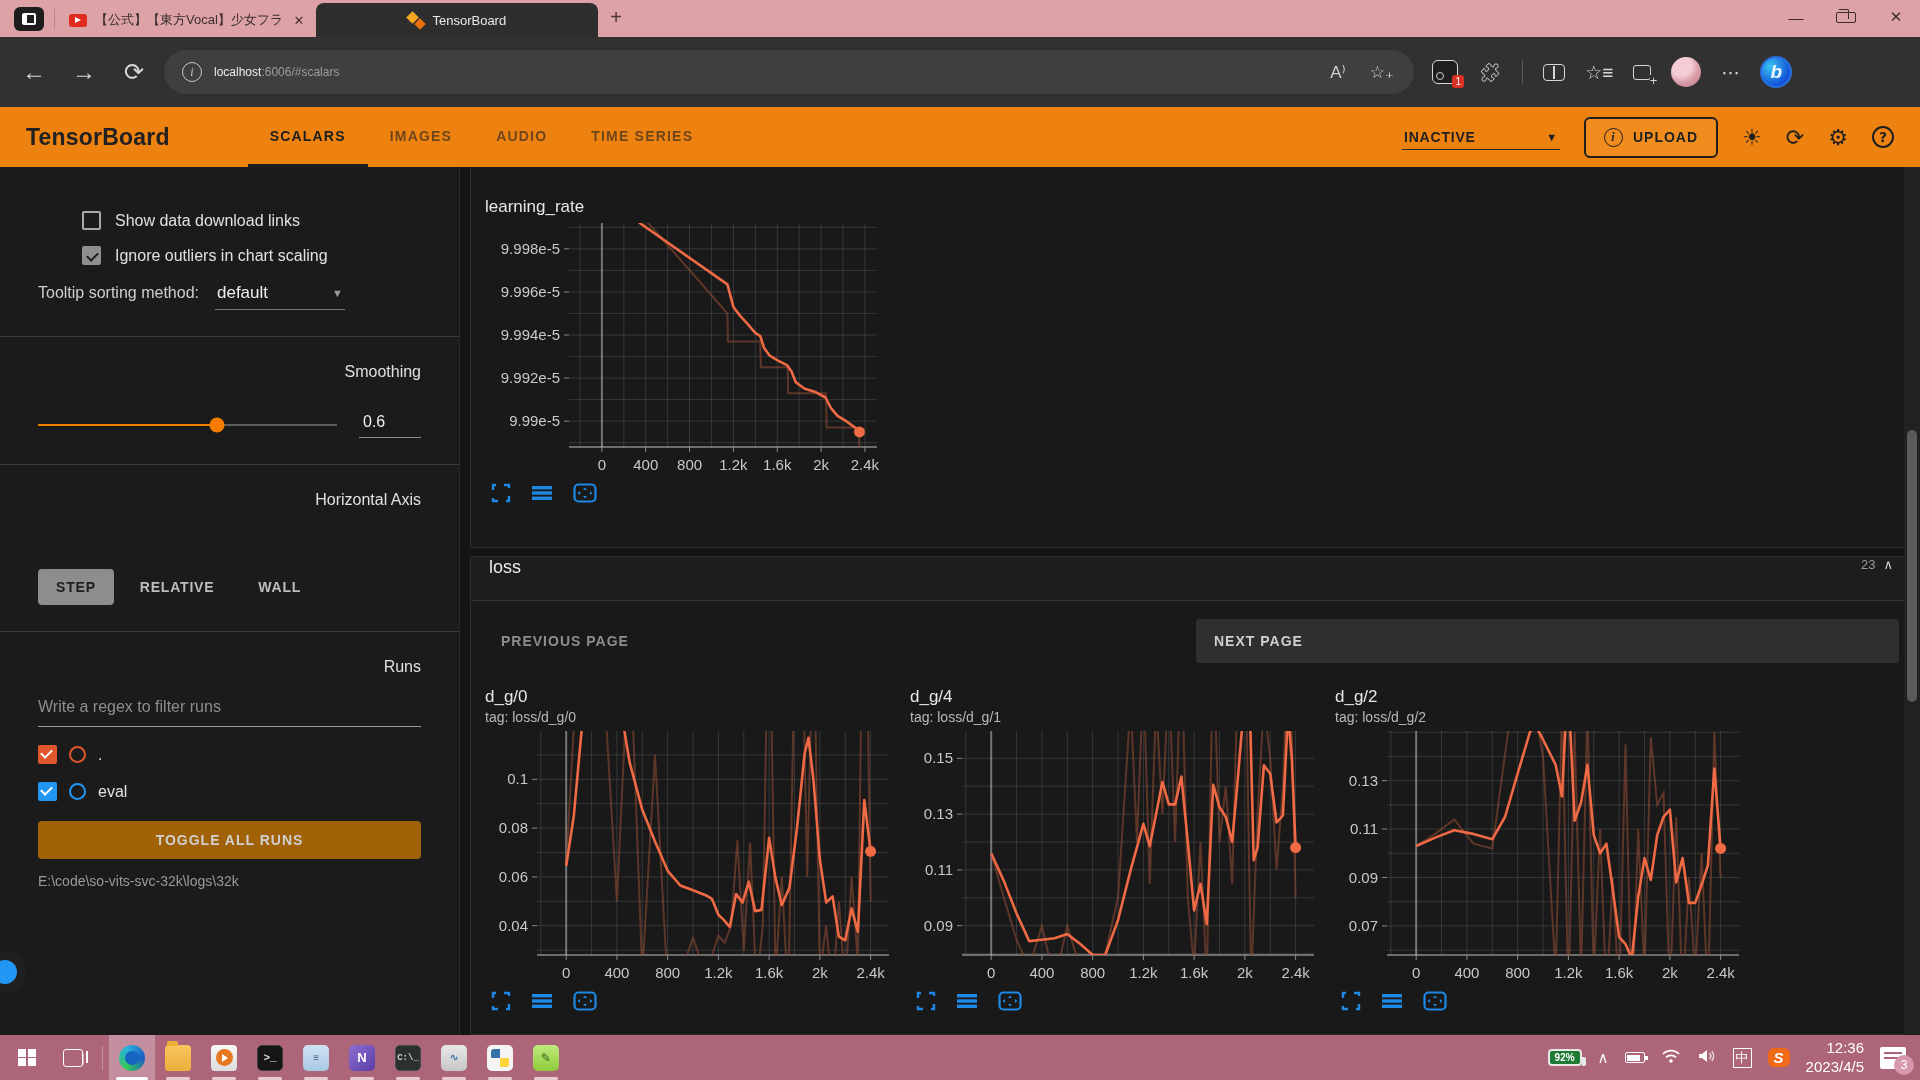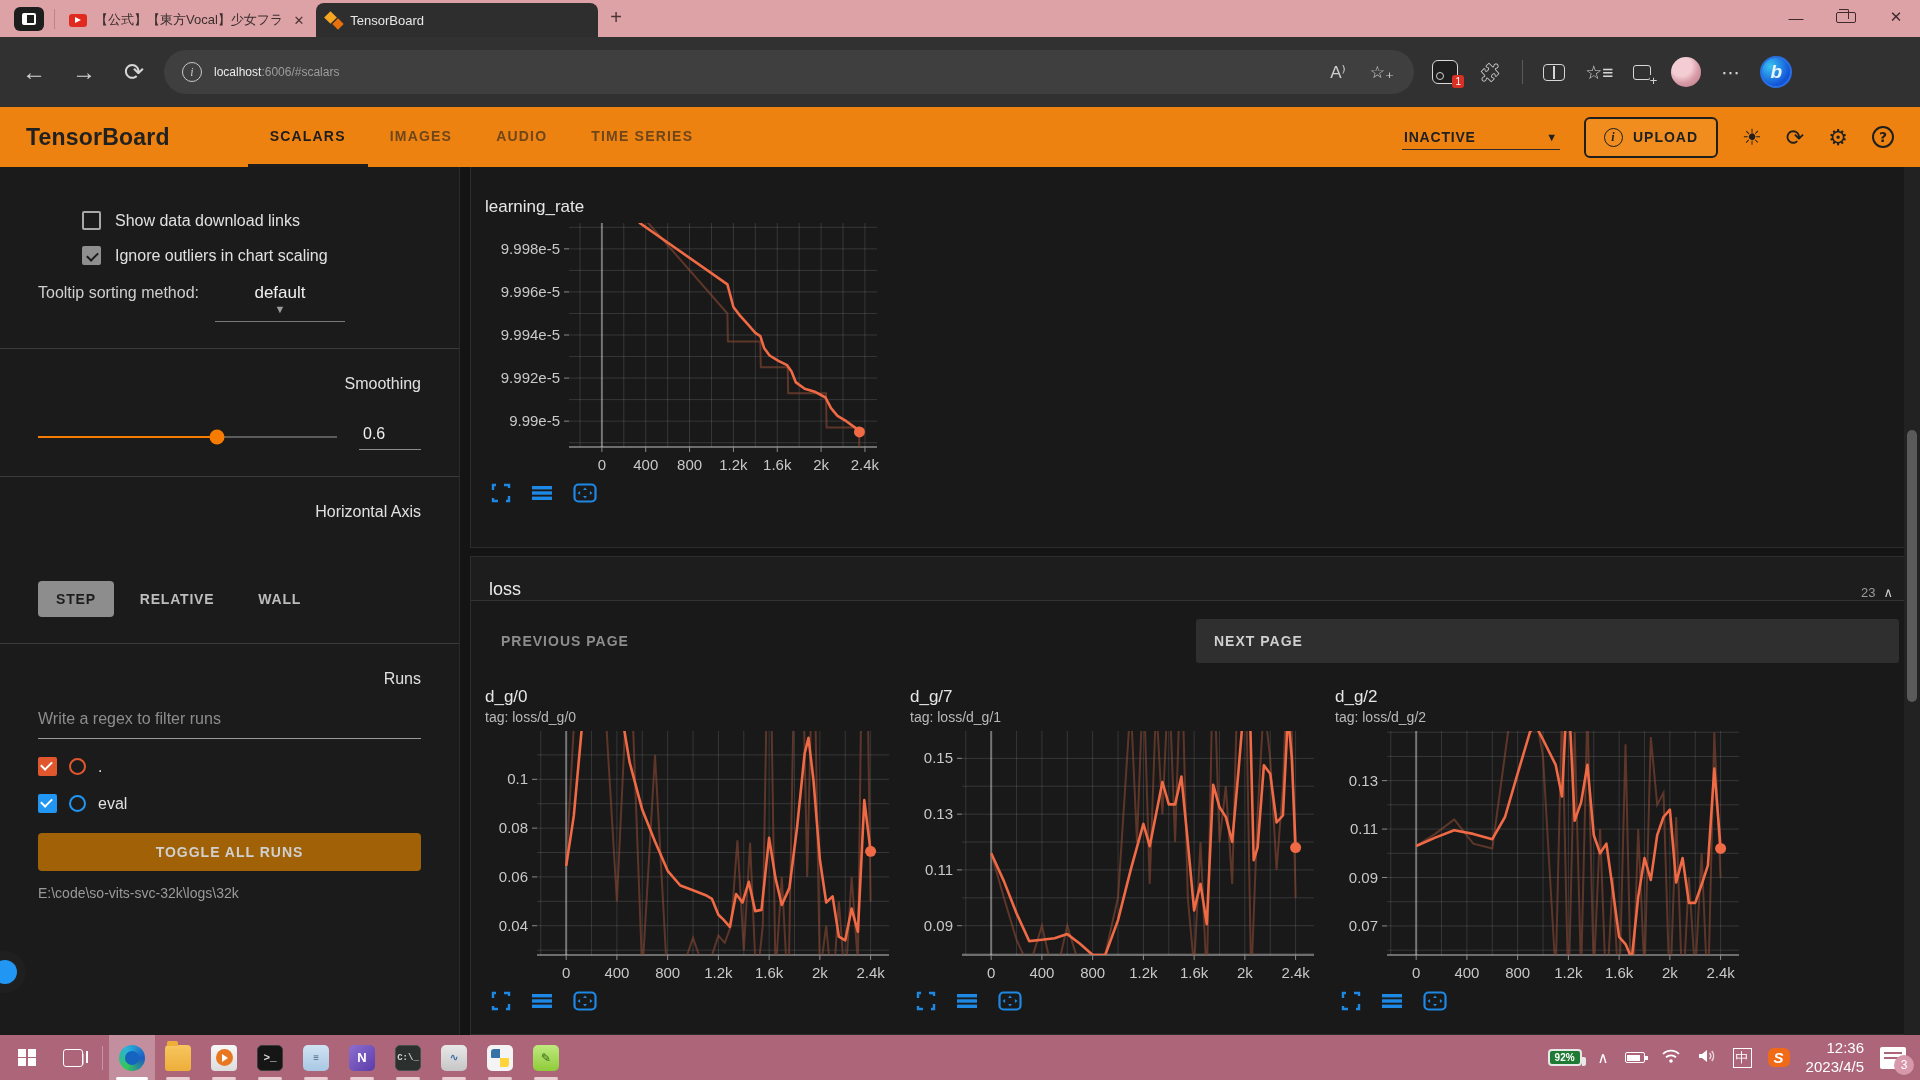--- a/index.html
+++ b/index.html
@@ -6,21 +6,21 @@
   html,body { width:1920px; height:1080px; overflow:hidden; background:#141414;
     font-family:"Liberation Sans","DejaVu Sans",sans-serif; }
   .screen { position:relative; width:1920px; height:1080px; display:flex; flex-direction:column; }
 
   
   .tabstrip { height:37px; background:#dda2a6; display:flex; align-items:flex-end; position:relative; flex:0 0 37px; }
   .ws-btn { width:30px; height:24px; margin:0 10px 6px 14px; background:#1d1d1d; border-radius:6px;
     display:flex; align-items:center; justify-content:center; }
   .ws-btn .g { width:14px; height:12px; border:2px solid #fff; border-radius:2px; border-left-width:5px; }
   .tab-sep { width:1px; height:20px; background:#b9858a; margin:0 4px 8px 0; }
-  .tab { display:flex; align-items:center; gap:8px; padding:0 10px; height:34px; max-width:282px; font-size:13px; color:#3a2e2f; }
+  .tab { display:flex; align-items:center; gap:8px; padding:0 10px; height:34px; max-width:282px; font-size:13px; color:#3a2e2f;justify-content:center; }
   .tab.active { background:#2e2e2e; color:#e8e8e8; border-radius:8px 8px 0 0; height:34px; width:282px; }
   .tab .title { white-space:nowrap; overflow:hidden; text-overflow:ellipsis; max-width:200px; }
   .fav-yt { width:18px; height:13px; background:#e02a20; border-radius:3px; position:relative; flex:0 0 18px; }
   .fav-yt:before { content:""; position:absolute; left:6px; top:3px; border-left:6px solid #fff; border-top:3.5px solid transparent; border-bottom:3.5px solid transparent; }
   .fav-tb { width:16px; height:16px; position:relative; flex:0 0 16px; }
   .fav-tb:before { content:""; position:absolute; left:0; top:1px; width:9px; height:9px; background:#f6a623; transform:rotate(45deg); }
   .fav-tb:after { content:""; position:absolute; right:0; bottom:0; width:8px; height:8px; background:#e8710e; transform:rotate(45deg); }
   .tab-close { font-size:13px; color:#4a3435; padding:0 2px; }
   .newtab { font-size:20px; color:#4a3435; margin:0 0 8px 12px; }
   .win-controls { position:absolute; right:14px; top:8px; display:flex; gap:30px; align-items:center; }
@@ -67,21 +67,21 @@
 
   
   .sidebar { width:460px; background:#1b1b1b; border-right:1px solid #2a2a2a; padding:44px 38px 0 38px; color:#e0e0e0; font-size:16px; flex:0 0 460px; }
   .chk-row { display:flex; align-items:flex-end; gap:14px; margin-bottom:16px;padding-left:44px; }
   .chk { width:19px; height:19px; border:2px solid #a8a8a8; border-radius:2px; position:relative; flex:0 0 19px; }
   .chk.checked { background:#8f8f8f; border-color:#8f8f8f; }
   .chk.checked:before, .chk.colored:before { content:""; position:absolute; left:3px; top:4px; width:9px; height:5px; border-left:2.5px solid #fff; border-bottom:2.5px solid #fff; transform:rotate(-45deg); }
   .chk.checked:before { border-color:#1b1b1b; }
   .tooltip-row { display:flex; align-items:baseline; gap:16px; margin-top:14px; }
   .tooltip-row .lbl { color:#cfcfcf; }
-  .dd { border-bottom:1px solid #7a7a7a; min-width:130px; display:flex; justify-content:space-between; align-items:center; padding:2px 2px 6px 2px; font-size:17px; color:#efefef;flex-direction:column; }
+  .dd { border-bottom:1px solid #7a7a7a; min-width:130px; display:flex; justify-content:space-between; align-items:center; padding:2px 2px 6px 2px; font-size:17px; color:#efefef; }
   .dd .caret { color:#9a9a9a; font-size:11px; }
   .side-hr { height:1px; background:#3a3a3a; margin:26px -38px 0 -38px; }
   .sec-title { margin-top:26px; color:#e0e0e0;text-align:right; }
   .slider-row { display:flex; align-items:center; margin-top:30px; gap:22px; }
   .slider { position:relative; flex:1; height:2px; background:#5c5c5c; }
   .slider .fill { position:absolute; left:0; top:0; height:2px; width:60%; background:#f57c00; }
   .slider .thumb { position:absolute; left:60%; top:50%; transform:translate(-50%,-50%); width:15px; height:15px; border-radius:50%; background:#f57c00; }
   .slider-val { width:62px; border-bottom:1px solid #8a8a8a; padding:2px 4px 6px 4px; font-size:16px; color:#efefef; }
   .axis-btns { display:flex; gap:8px; margin-top:16px; }
   .axis-btn { padding:10px 18px; border-radius:4px; font-size:14px; font-weight:bold; letter-spacing:.8px; color:#bdbdbd;margin-top:44px; }
@@ -100,21 +100,21 @@
 
   
   .main { flex:1; padding:0 8px 0 10px; min-width:0; display:flex; flex-direction:column; }
   .card { background:#191919; border:1px solid #2d2d2d; }
   .card.lr { border-top:none; padding:30px 12px 6px 14px; height:381px; }
   .chart-title { color:#e6e6e6; font-size:17px; }
   .chart-tag { color:#b9b9b9; font-size:14px; margin-top:2px; }
   .chart-icons { display:flex; gap:20px; align-items:center; margin:2px 0 0 6px; }
   .ci { color:#1e88e5; }
   .card.loss { margin-top:8px; flex:1; overflow:hidden; display:flex; flex-direction:column; }
-  .loss-head { height:44px; background:#1d1d1d; border-bottom:1px solid #333; display:flex; align-items:flex-end; padding:0 18px; }
+  .loss-head { height:44px; background:#1d1d1d; border-bottom:1px solid #333; display:flex; align-items:flex-start; padding:0 18px; }
   .loss-title { color:#eaeaea; font-size:18px; }
   .loss-count { margin-left:auto; color:#9a9a9a; font-size:13px; display:flex; align-items:center; gap:8px; }
   .loss-count .chev { color:#cfcfcf; font-size:13px; }
   .pager { display:flex; gap:10px; margin:18px 12px 0 12px; }
   .pager .pg { flex:1; height:44px; display:flex; align-items:center; padding:0 18px; font-size:14px; letter-spacing:1px; font-weight:bold; border-radius:3px; }
   .pg.prev { color:#8d8d8d; }
   .pg.next { background:#2f2f2f; color:#cfcfcf; }
   .charts-row { display:flex; margin:24px 0 0 2px; }
   .chart-panel { width:425px; padding-left:12px; }
 
@@ -478,21 +478,21 @@
                       <path d="M12 15.5l-2-2.6h4z"></path>
                       <path d="M4.5 10l2.6-2v4z"></path>
                       <path d="M19.5 10l-2.6 2v-4z"></path>
                     </g>
                   </svg>
       </span>
     </div>
   </div>
 
   <div class="chart-panel">
-    <div class="chart-title">d_g/7</div>
+    <div class="chart-title">d_g/4</div>
     <div class="chart-tag">tag: loss/d_g/1</div>
     <div class="chart-svg"><svg width="410" height="260">
        <line x1="52" y1="230" x2="404" y2="230" stroke="#8a8a8a" stroke-width="1.4"></line>
        <text x="43" y="205.7098381070984" text-anchor="end" font-size="15" fill="#c8c8c8">0.09</text>
                   <line x1="47" y1="200.7098381070984" x2="52" y2="200.7098381070984" stroke="#8a8a8a"></line>
                   <text x="43" y="149.91905354919055" text-anchor="end" font-size="15" fill="#c8c8c8">0.11</text>
                   <line x1="47" y1="144.91905354919055" x2="52" y2="144.91905354919055" stroke="#8a8a8a"></line>
                   <text x="43" y="94.12826899128268" text-anchor="end" font-size="15" fill="#c8c8c8">0.13</text>
                   <line x1="47" y1="89.12826899128268" x2="52" y2="89.12826899128268" stroke="#8a8a8a"></line>
                   <text x="43" y="38.337484433374854" text-anchor="end" font-size="15" fill="#c8c8c8">0.15</text>

